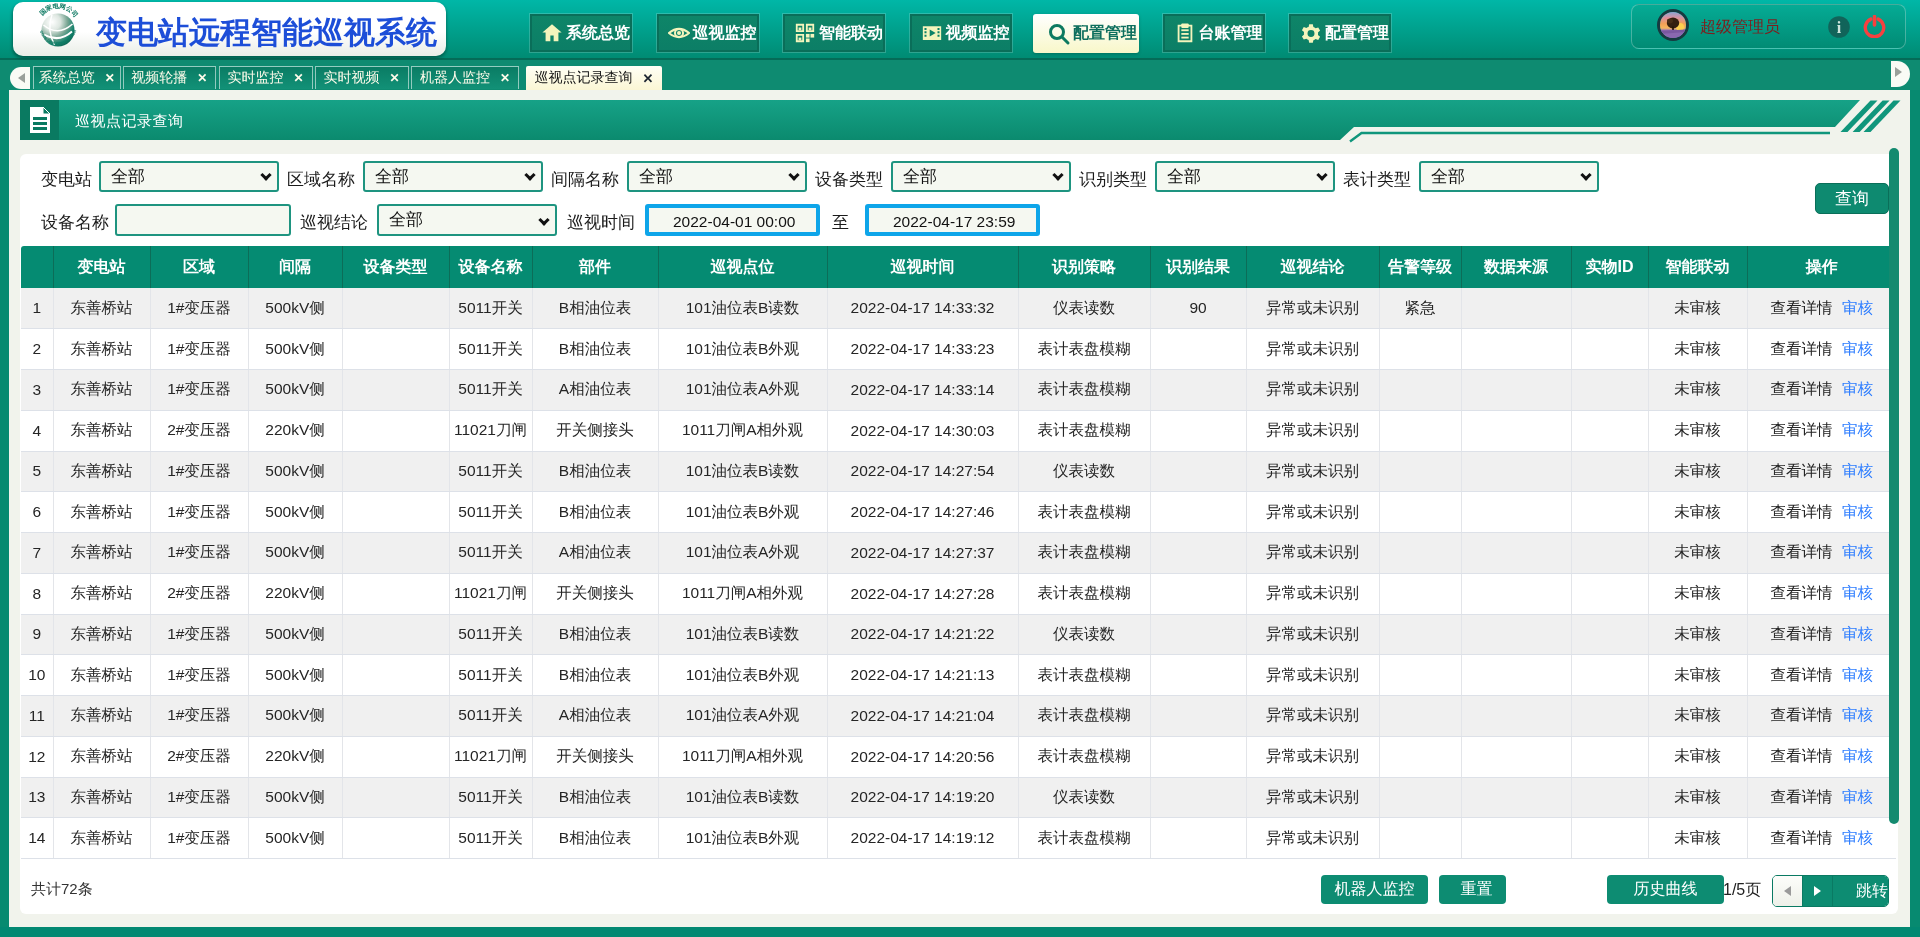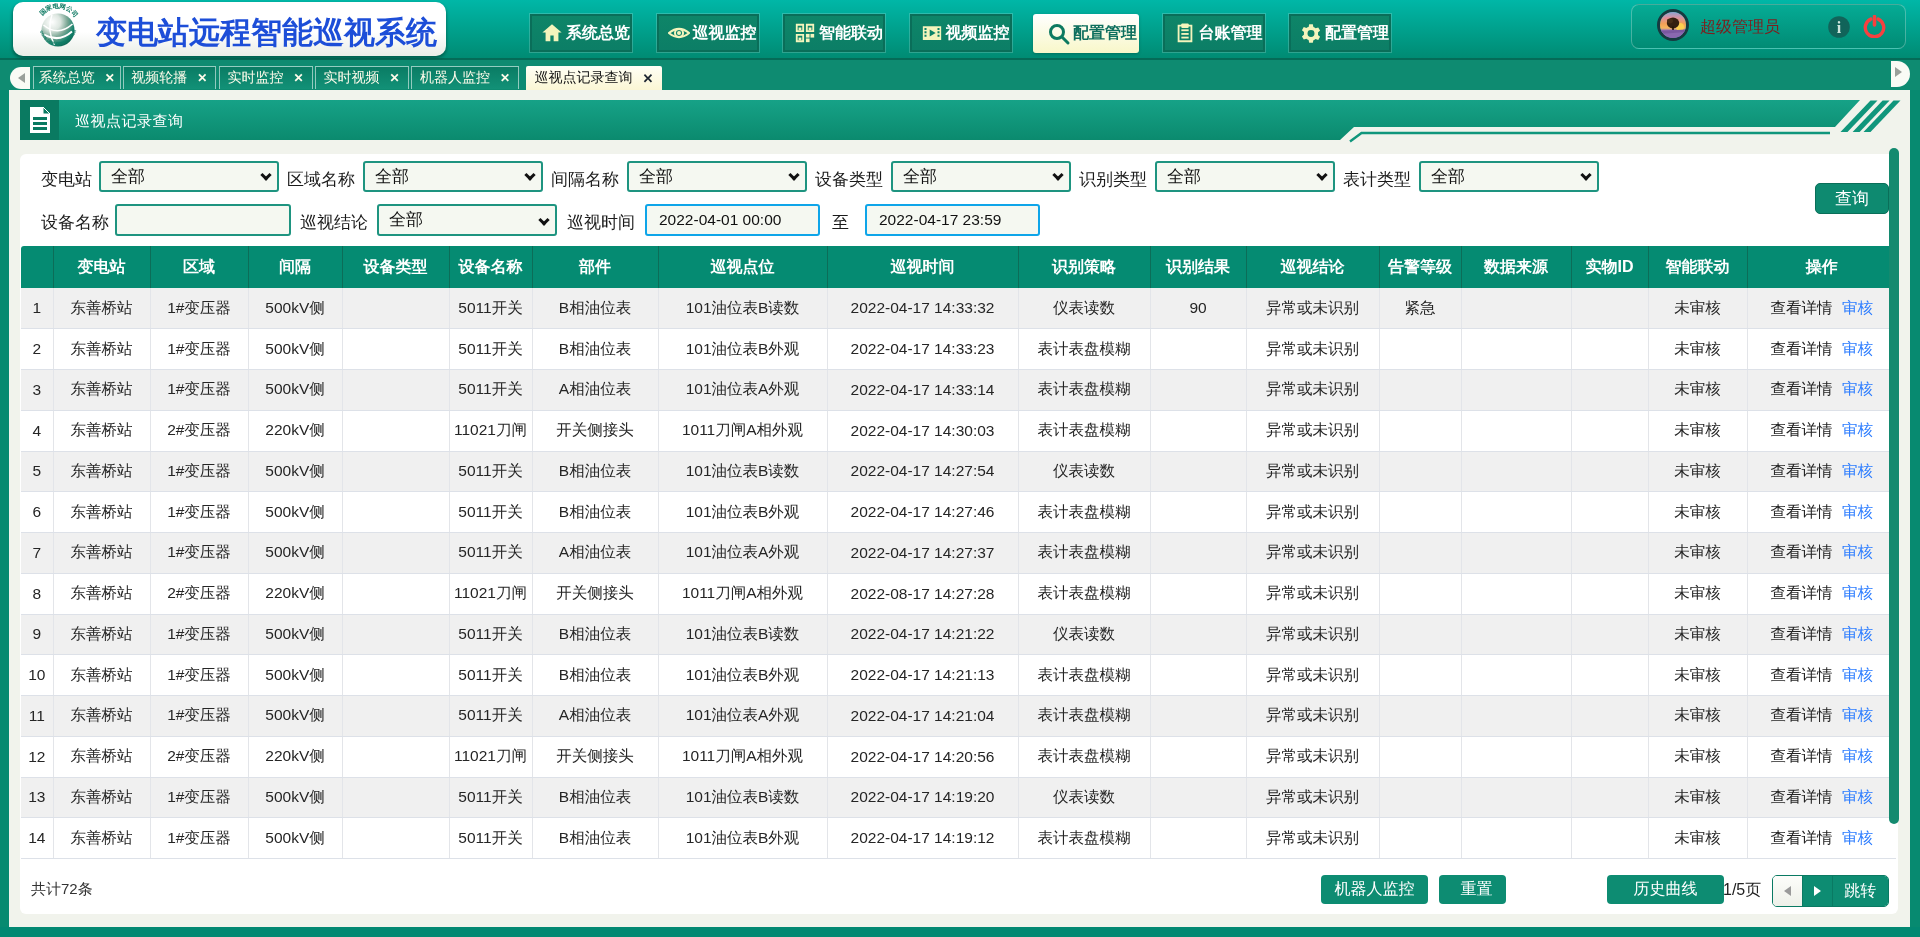--- a/index.html
+++ b/index.html
@@ -31,40 +31,40 @@
 #bbar{left:0;top:927px;width:1920px;height:10px;background:#028872}
 
 #secttl{left:75px;top:112px;font-size:15px;color:#fff;letter-spacing:.5px}
 
 #panel{left:20px;top:154px;width:1878px;height:760px;background:#fff;border-radius:6px}
 
 .flabel{font-size:17px;color:#1b1b1b;white-space:nowrap}
 .sel{height:31px;background:#f5f8f1;border:2px solid #1e9480;border-radius:3px;font-size:17px;color:#111;line-height:27px;padding-left:10px}
 .sel .chev{position:absolute;right:7px;top:8px;width:8px;height:8px;border-right:3px solid #111;border-bottom:3px solid #111;transform:rotate(45deg)}
 .inp{height:32px;background:#f5f8f1;border:2px solid #1e9480;border-radius:3px}
-.dinp{height:32px;background:#f5f8f1;border:2px solid #0ea5e9;border-radius:3px;font-size:15.5px;color:#111;line-height:28px;text-align:left;padding-left:12px}
+.dinp{height:32px;background:#f5f8f1;border:4px solid #0ea5e9;border-radius:3px;font-size:15.5px;color:#111;line-height:28px;text-align:left;padding-left:24px}
 #qbtn{left:1815px;top:183px;width:74px;height:31px;background:#0e8a70;border-radius:5px;border:1px solid #0a6f59;color:#fff;font-size:17px;text-align:center;line-height:29px}
 
 #tbl{left:21px;top:246px;border-collapse:collapse;table-layout:fixed;width:1875px}
 #tbl th{background:#058b72;color:#fff;font-size:16px;font-weight:bold;height:42px;border-left:1px solid #0c6d58;overflow:hidden}
 #tbl th:first-child{border-left:none;border-radius:3px 0 0 0}
 #tbl th:last-child{border-radius:0 3px 0 0}
 #tbl td{height:40.75px;font-size:15.5px;color:#252525;text-align:center;border-left:1px solid #e3e5e9;border-bottom:1px solid #dde1e8;overflow:hidden;white-space:nowrap}
 #tbl td:first-child{border-left:none}
 #tbl tr.odd td{background:#f0f0f0}
 #tbl tr.even td{background:#fff}
 .lnk2{color:#2b7cff;margin-left:5px}
 
 #total{left:31px;top:880px;font-size:15px;color:#333}
 .fbtn{top:875px;height:29px;background:#0d8c72;border-radius:4px;color:#fff;font-size:16px;display:flex;align-items:center;justify-content:center}
 #pageno{left:1723px;top:875px;height:29px;line-height:29px;font-size:16px;color:#222}
 #pager{left:1772px;top:875px;width:117px;height:32px;border-radius:5px;overflow:hidden;display:flex;border:1px solid #0a7a63}
 #pgL{width:30px;height:30px;background:linear-gradient(#fdfdfa,#eef0e9);border-right:1px solid #0a7a63;position:relative}
 #pgR{width:29px;height:30px;background:#0d8c72;position:relative}
-#pgJ{width:57px;height:30px;background:#0d8c72;border-left:1px solid #0a7a63;color:#fff;font-size:16px;text-align:center;line-height:30px}
+#pgJ{width:57px;height:30px;background:#0d8c72;border-left:1px solid #0a7a63;color:#fff;font-size:16px;text-align:right;line-height:30px}
 .ptri-l{position:absolute;left:11px;top:10px;width:0;height:0;border-top:5.5px solid transparent;border-bottom:5.5px solid transparent;border-right:7px solid #9a9a9a}
 .ptri-r{position:absolute;left:11px;top:10px;width:0;height:0;border-top:5.5px solid transparent;border-bottom:5.5px solid transparent;border-left:7px solid #ffffff}
 #thumb{left:1889px;top:148px;width:10px;height:676px;border-radius:5px;background:#148a6f}
 </style></head><body>
 <div id="banner" class="abs"></div>
 <div id="lbar" class="abs"></div>
 <div id="rbar" class="abs"></div>
 <div id="bbar" class="abs"></div>
 <div id="logobox" class="abs"></div>
 <svg class="abs" style="left:32px;top:3px" width="52" height="52" viewBox="0 0 52 52">
@@ -421,21 +421,21 @@
       </tr>
       <tr class="even">
         <td>8</td>
         <td>东善桥站</td>
         <td>2#变压器</td>
         <td>220kV侧</td>
         <td></td>
         <td>11021刀闸</td>
         <td>开关侧接头</td>
         <td>1011刀闸A相外观</td>
-        <td>2022-08-17 14:27:28</td>
+        <td>2022-04-17 14:27:28</td>
         <td>表计表盘模糊</td>
         <td></td>
         <td>异常或未识别</td>
         <td></td>
         <td></td>
         <td></td>
         <td>未审核</td>
         <td>查看详情 <span class="lnk2">审核</span></td>
       </tr>
       <tr class="odd">

